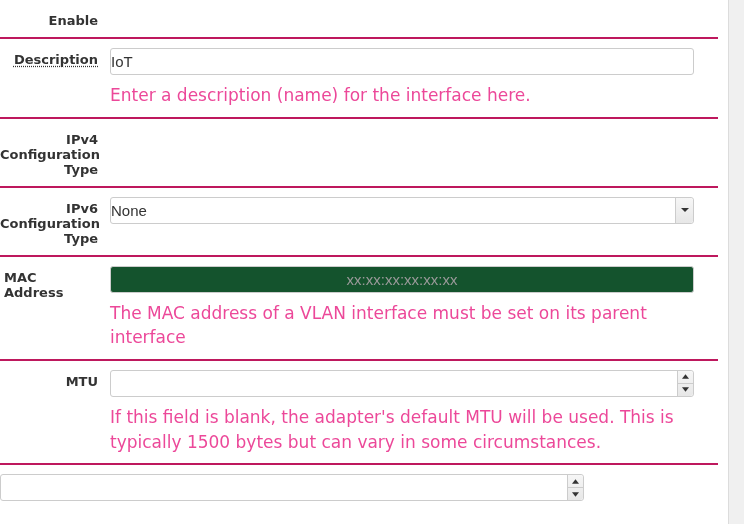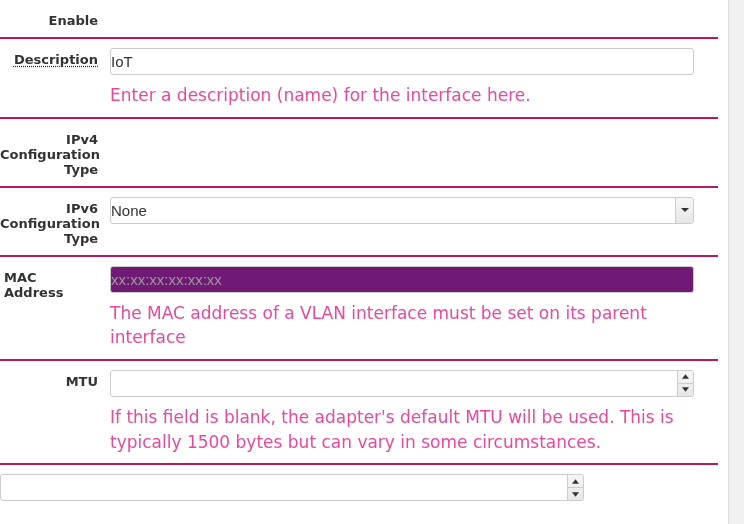--- a/index.html
+++ b/index.html
@@ -60,22 +60,23 @@
     border: 1px solid #ccc;
     border-radius: 3px;
     padding: 0 0;
     font-size: 15px;
     color: #333;
     background: #fff;
     font-family: Liberation Sans, sans-serif;
   }
   input[type="text"]::placeholder { color: #999; }
   input[type="text"].ro {
-    background: #701a75;
+    background: #14532d;
     color: #999;
+    text-align: center;
   }
   .select {
     position: relative;
     display: flex;
     align-items: center;
     padding-right: 24px;
   }
   .select .caret {
     position: absolute;
     right: 0; top: 0;

